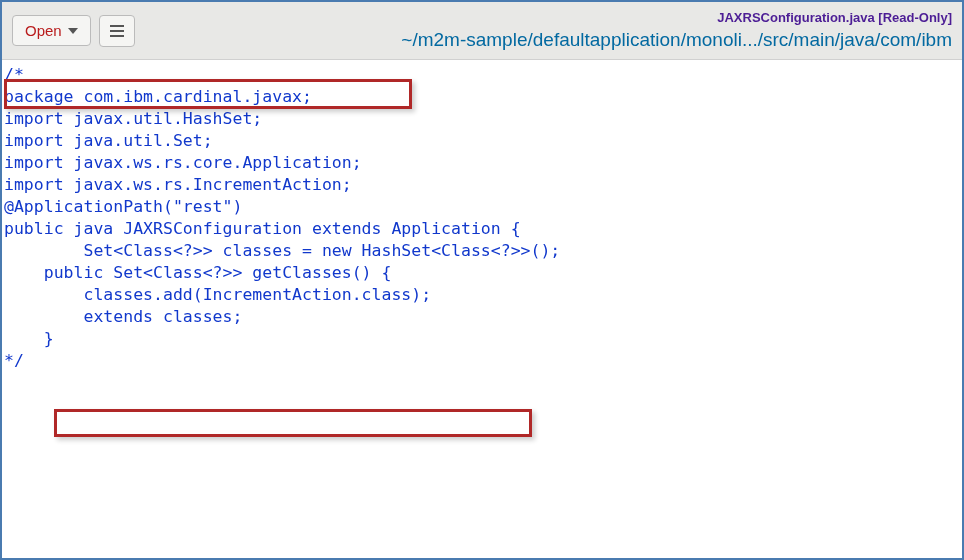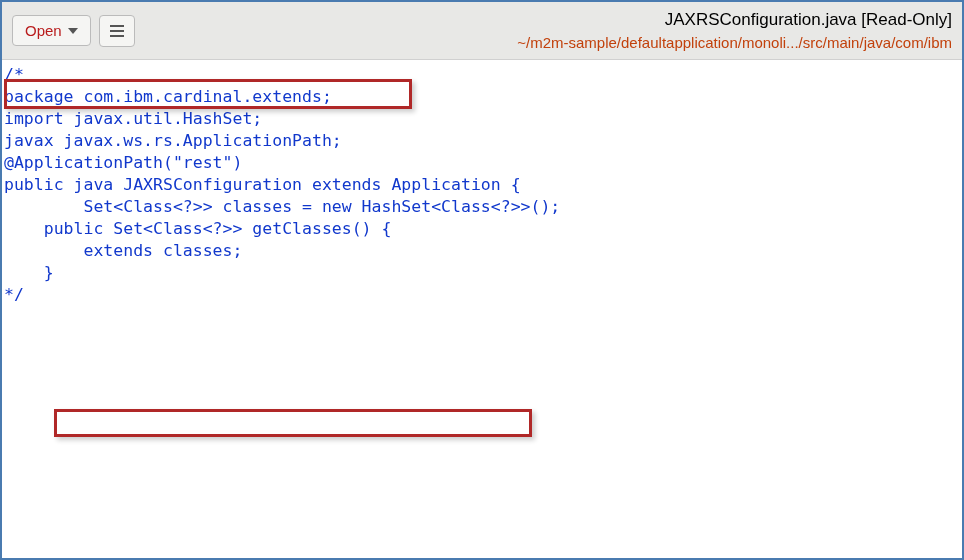--- a/index.html
+++ b/index.html
@@ -51,27 +51,27 @@
     cursor: pointer;
     display: flex;
     align-items: center;
     justify-content: center;
   }
   .icon-btn svg { width: 16px; height: 16px; }
   .header-right {
     text-align: right;
   }
   .title {
-    font-size: 17px;
-    color: #000000;
-    font-weight: 400;
+    font-size: 13px;
+    color: #4c1d95;
+    font-weight: 700;
   }
   .subtitle {
-    font-size: 15px;
-    color: #c2410c;
+    font-size: 19px;
+    color: #0369a1;
     margin-top: 4px;
   }
   .editor {
     position: relative;
     background: #fff;
     padding: 4px 0 0 0;
     font-family: "DejaVu Sans Mono", "Courier New", monospace;
     font-size: 16.5px;
     line-height: 22px;
     color: #1138cc;
@@ -121,31 +121,34 @@
     </button>
   </div>
   <div class="header-right">
     <div class="title">JAXRSConfiguration.java [Read-Only]</div>
     <div class="subtitle">~/m2m-sample/defaultapplication/monoli.../src/main/java/com/ibm</div>
   </div>
 </div>
 
 <div class="editor">
   <div class="code-line">/*</div>
-  <div class="code-line">package com.ibm.cardinal.extends;</div>
+  <div class="code-line">package com.ibm.cardinal.javax;</div>
   <div class="code-line"></div>
   <div class="code-line">import javax.util.HashSet;</div>
+  <div class="code-line">import java.util.Set;</div>
   <div class="code-line"></div>
-  <div class="code-line">javax javax.ws.rs.ApplicationPath;</div>
+  <div class="code-line">import javax.ws.rs.core.Application;</div>
+  <div class="code-line">import javax.ws.rs.IncrementAction;</div>
   <div class="code-line"></div>
   <div class="code-line">@ApplicationPath("rest")</div>
   <div class="code-line">public java JAXRSConfiguration extends Application {</div>
   <div class="code-line"></div>
   <div class="code-line">        Set&lt;Class&lt;?&gt;&gt; classes = new HashSet&lt;Class&lt;?&gt;&gt;();</div>
   <div class="code-line">    public Set&lt;Class&lt;?&gt;&gt; getClasses() {</div>
+  <div class="code-line">        classes.add(IncrementAction.class);</div>
   <div class="code-line">        extends classes;</div>
   <div class="code-line">    }</div>
   <div class="code-line"></div>
   <div class="code-line"></div>
   <div class="code-line">*/</div>
 
   <div class="highlight-box hl1"></div>
   <div class="highlight-box hl2"></div>
 </div>
 

